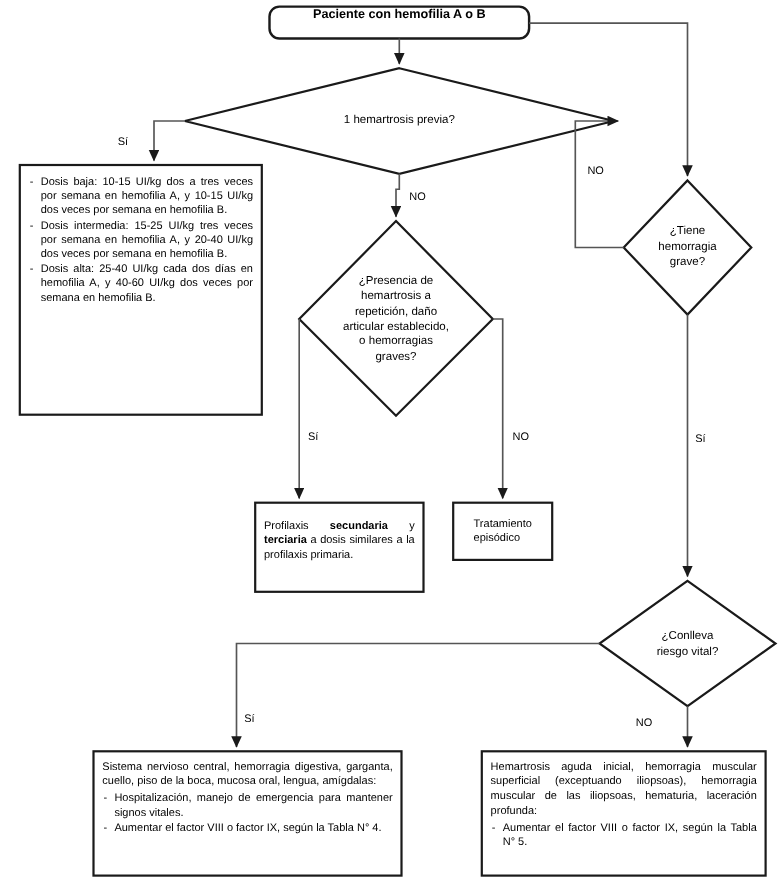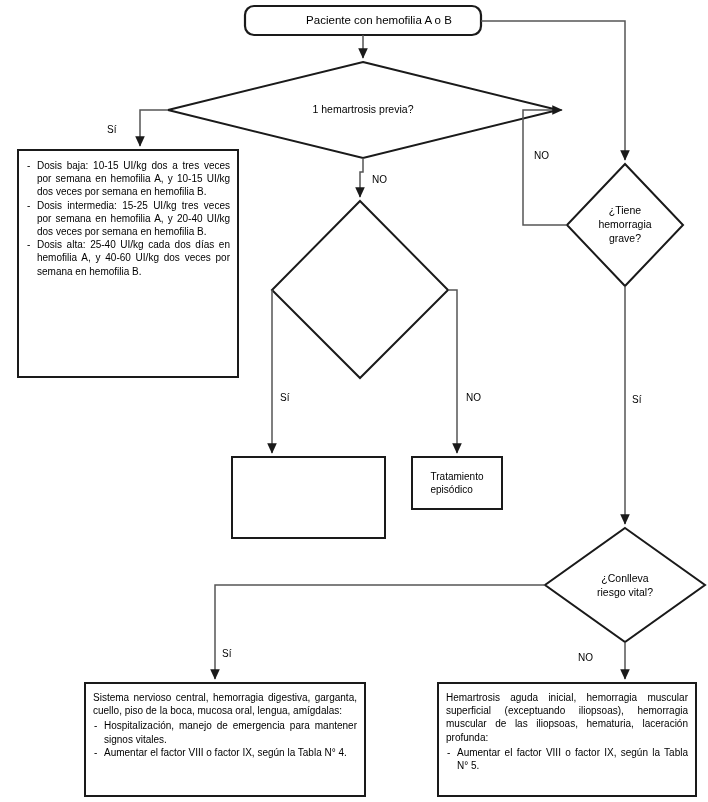--- a/index.html
+++ b/index.html
@@ -23,26 +23,25 @@
     height: 802px;
   }
   .node-text {
     position: absolute;
     box-sizing: border-box;
     color: #000000;
     line-height: 1.32;
   }
   .start-box {
     font-size: 11.5px;
-    font-weight: normal;
+    font-weight: bold;
     text-align: center;
     display: flex;
-    align-items: center;
+    align-items: flex-start;
     justify-content: center;
-    margin-left: 16px;
   }
   .diamond-text {
     font-size: 10.5px;
     text-align: center;
     display: flex;
     align-items: center;
     justify-content: center;
   }
   .box-just {
     font-size: 10px;
@@ -149,29 +148,42 @@
   </div>
 
   <div class="node-text box-just" style="left:26px; top:157px; width:204px;">
     <ul class="bullet-list" style="margin-top:2px;">
       <li>Dosis baja: 10-15 UI/kg dos a tres veces por semana en hemofilia A, y 10-15 UI/kg dos veces por semana en hemofilia B.</li>
       <li>Dosis intermedia: 15-25 UI/kg tres veces por semana en hemofilia A, y 20-40 UI/kg dos veces por semana en hemofilia B.</li>
       <li>Dosis alta: 25-40 UI/kg cada dos días en hemofilia A, y 40-60 UI/kg dos veces por semana en hemofilia B.</li>
     </ul>
   </div>
 
+  <div class="node-text diamond-text" style="left:285px; top:248px; width:150px; height:85px;">
+    <div>
+      <div>¿Presencia de</div>
+      <div>hemartrosis a</div>
+      <div>repetición, daño</div>
+      <div>articular establecido,</div>
+      <div>o hemorragias</div>
+      <div>graves?</div>
+    </div>
+  </div>
 
   <div class="node-text diamond-text" style="left:571px; top:199px; width:108px; height:52px;">
     <div>
       <div>¿Tiene</div>
       <div>hemorragia</div>
       <div>grave?</div>
     </div>
   </div>
 
+  <div class="node-text box-just" style="left:240px; top:472px; width:137px;">
+    <span>Profilaxis </span><b>secundaria</b><span> y </span><b>terciaria</b><span> a dosis similares a la profilaxis primaria.</span>
+  </div>
 
   <div class="node-text box-center" style="left:412px; top:457px; width:90px; height:52px;">
     <div>
       <div>Tratamiento</div>
       <div>episódico</div>
     </div>
   </div>
 
   <div class="node-text diamond-text" style="left:565px; top:568px; width:120px; height:36px;">
     <div>

